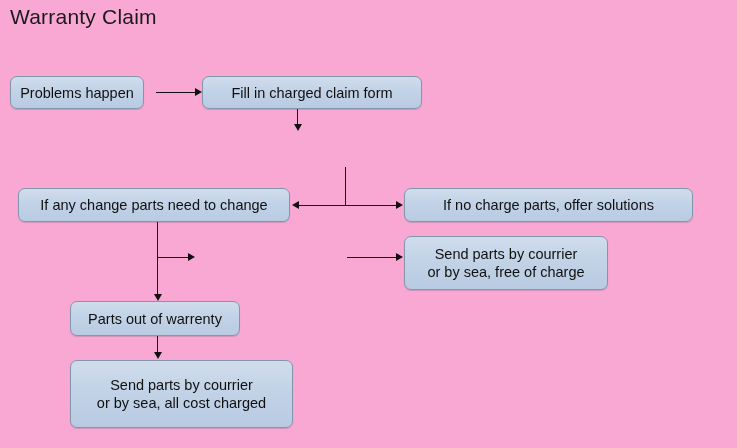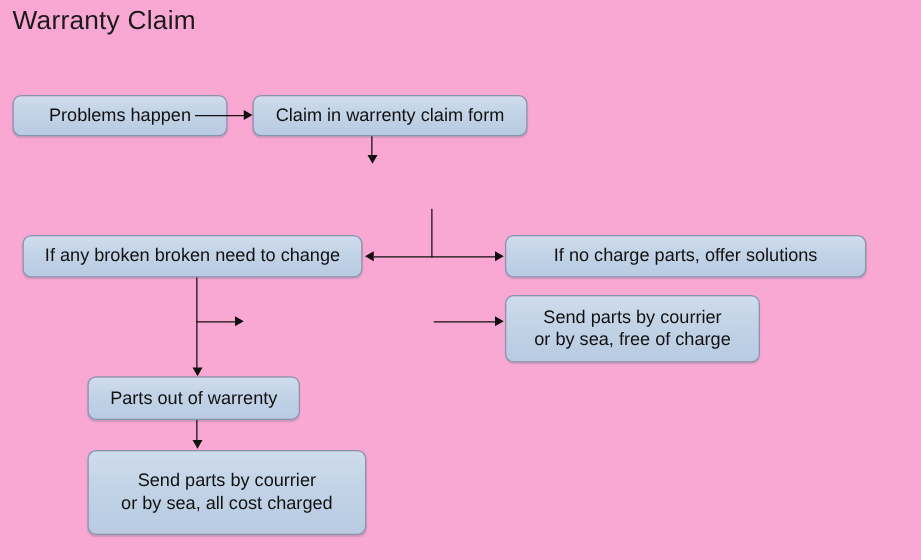--- a/index.html
+++ b/index.html
@@ -73,31 +73,31 @@
     border-top: 7px solid #111111;
   }
 </style>
 </head>
 <body>
 
 <div id="canvas">
 
   <div id="title">Warranty Claim</div>
 
-  <div class="node" style="left:10px;  top:76px;  width:172px; height:33px;">
+  <div class="node" style="left:10px;  top:76px;  width:134px; height:33px;">
     <span class="txt">Problems happen</span>
   </div>
 
   <div class="node" style="left:202px; top:76px;  width:220px; height:33px;">
-    <span class="txt">Claim in warrenty claim form</span>
+    <span class="txt">Fill in charged claim form</span>
   </div>
 
 
   <div class="node" style="left:18px;  top:188px; width:272px; height:34px;">
-    <span class="txt">If any broken broken need to change</span>
+    <span class="txt">If any change parts need to change</span>
   </div>
 
   <div class="node" style="left:404px; top:188px; width:289px; height:34px;">
     <span class="txt">If no charge parts, offer solutions</span>
   </div>
 
 
   <div class="node" style="left:404px; top:236px; width:204px; height:54px;">
     <span class="txt">Send parts by courrier
 or by sea, free of charge</span>

